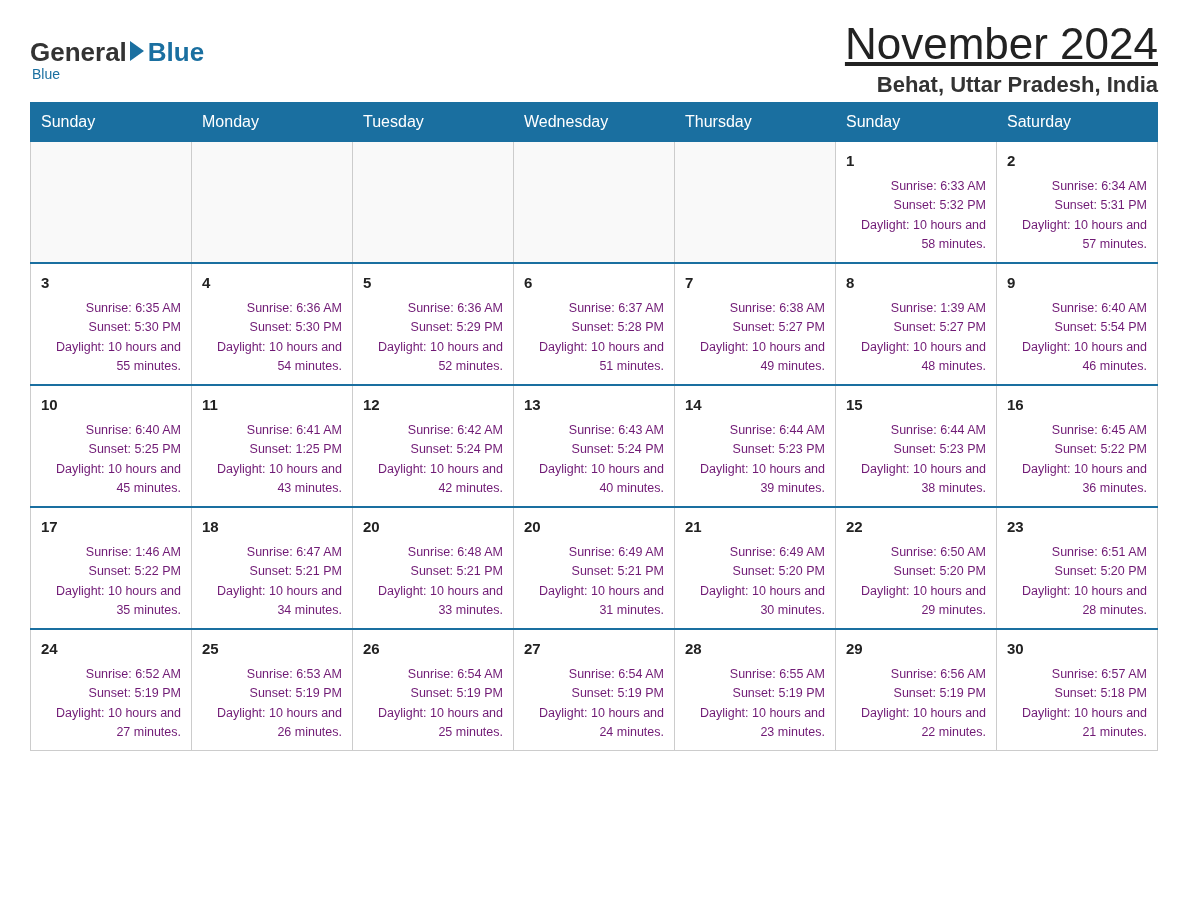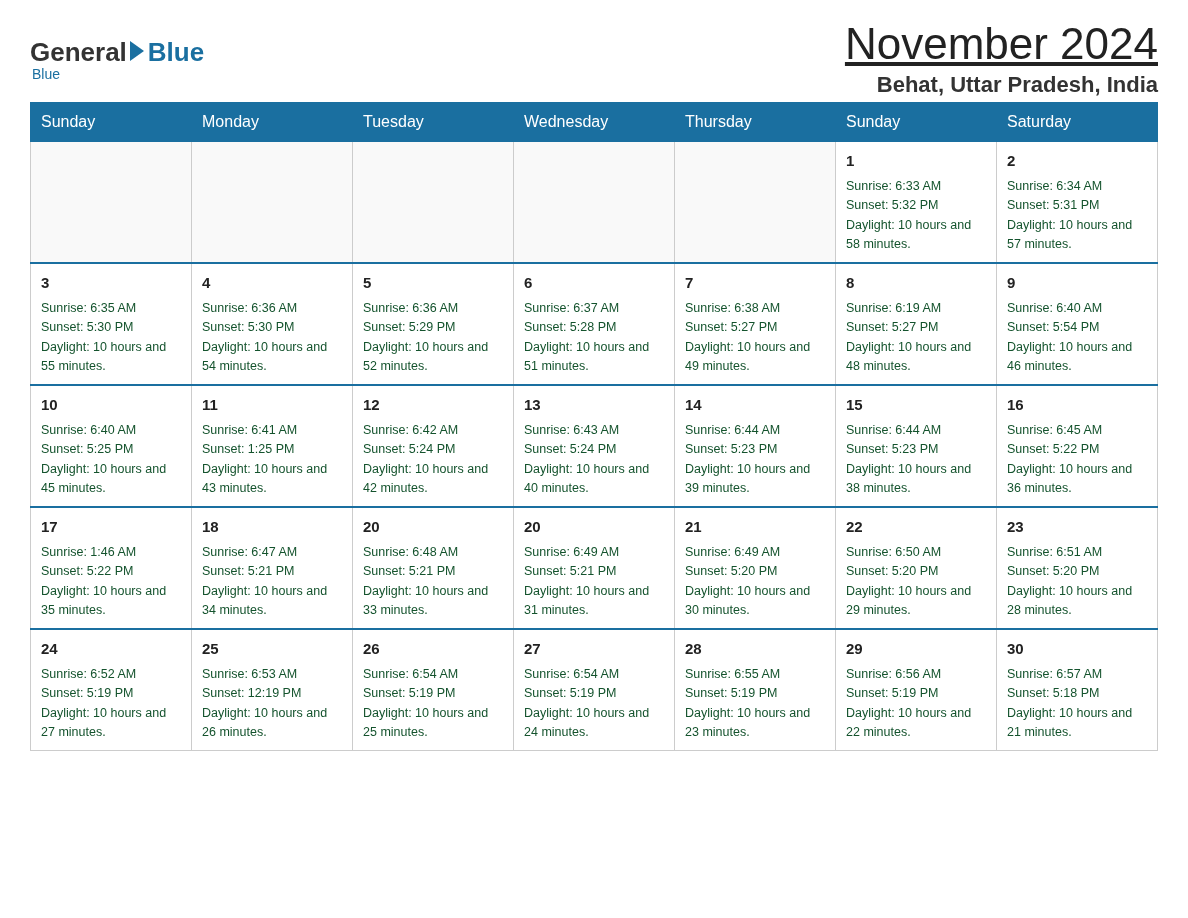--- a/index.html
+++ b/index.html
@@ -96,22 +96,23 @@
     }
     .day-number {
       font-size: 15px;
       font-weight: bold;
       color: #222;
       display: block;
       margin-bottom: 4px;
     }
     .day-info {
       font-size: 12.5px;
-      color: #14532d;
+      color: #701a75;
       line-height: 1.55;
+      text-align: right;
     }
     .row-separator td {
       border-top: 2px solid #1a6fa0;
     }
   </style>
 </head>
 <body>
 
 <div class="header">
   <div class="logo">
@@ -186,21 +187,21 @@
 Daylight: 10 hours and 51 minutes.</div>
         </td>
         <td>
           <span class="day-number">7</span>
           <div class="day-info">Sunrise: 6:38 AM
 Sunset: 5:27 PM
 Daylight: 10 hours and 49 minutes.</div>
         </td>
         <td>
           <span class="day-number">8</span>
-          <div class="day-info">Sunrise: 6:19 AM
+          <div class="day-info">Sunrise: 1:39 AM
 Sunset: 5:27 PM
 Daylight: 10 hours and 48 minutes.</div>
         </td>
         <td>
           <span class="day-number">9</span>
           <div class="day-info">Sunrise: 6:40 AM
 Sunset: 5:54 PM
 Daylight: 10 hours and 46 minutes.</div>
         </td>
       </tr>
@@ -295,21 +296,21 @@
       <tr class="row-separator">
         <td>
           <span class="day-number">24</span>
           <div class="day-info">Sunrise: 6:52 AM
 Sunset: 5:19 PM
 Daylight: 10 hours and 27 minutes.</div>
         </td>
         <td>
           <span class="day-number">25</span>
           <div class="day-info">Sunrise: 6:53 AM
-Sunset: 12:19 PM
+Sunset: 5:19 PM
 Daylight: 10 hours and 26 minutes.</div>
         </td>
         <td>
           <span class="day-number">26</span>
           <div class="day-info">Sunrise: 6:54 AM
 Sunset: 5:19 PM
 Daylight: 10 hours and 25 minutes.</div>
         </td>
         <td>
           <span class="day-number">27</span>

